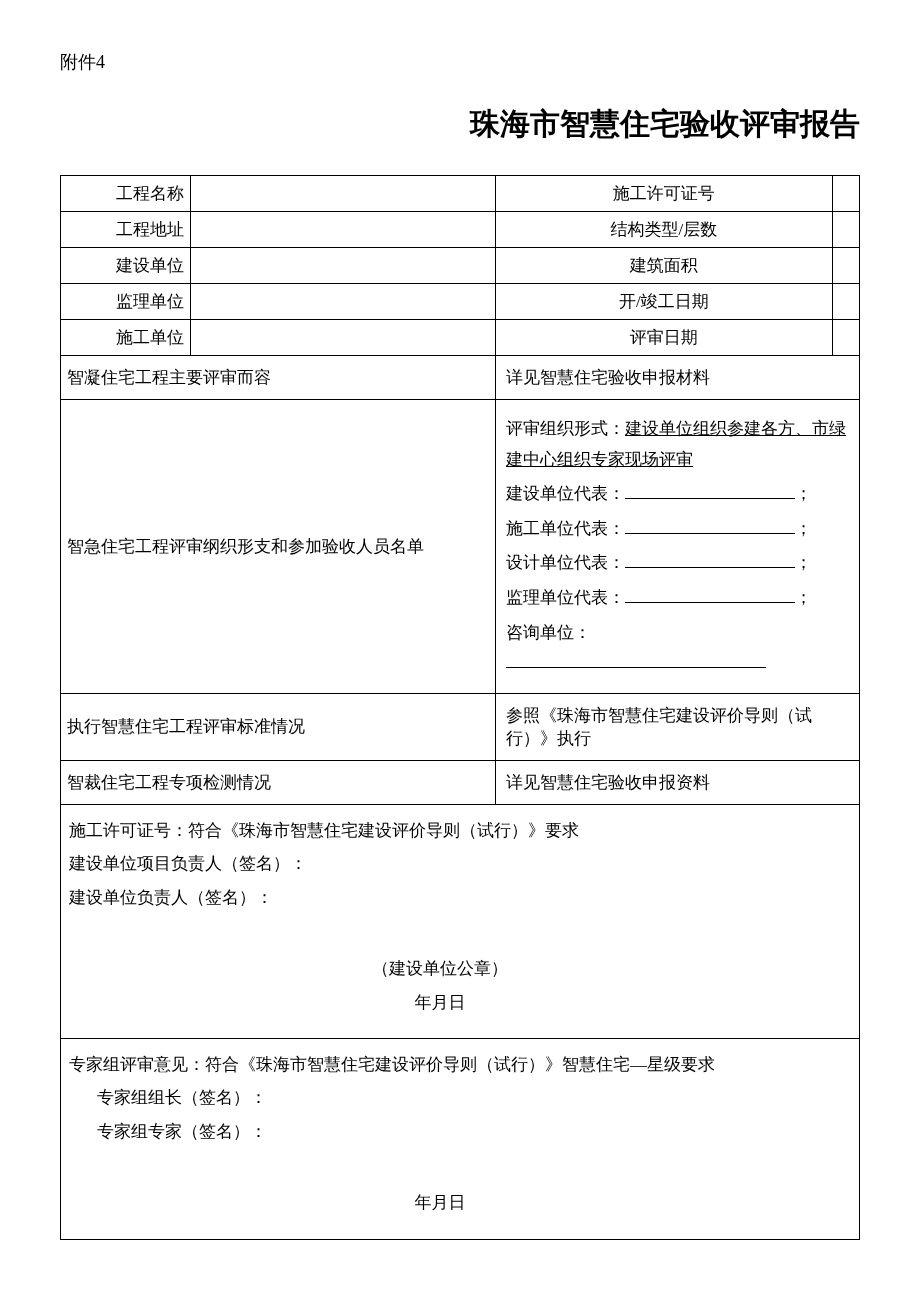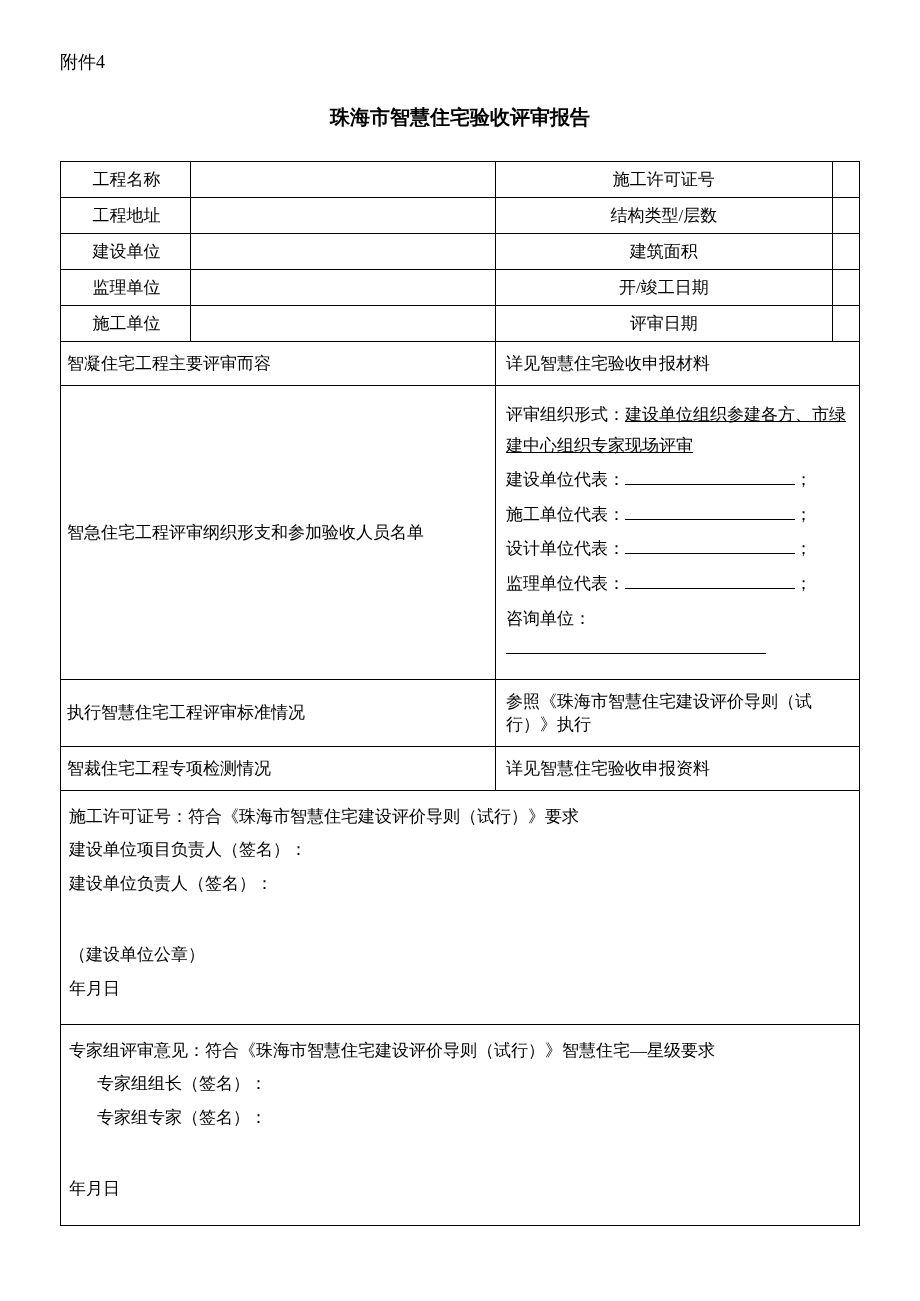--- a/index.html
+++ b/index.html
@@ -8,50 +8,50 @@
       background: #fff;
       font-family: "SimSun", "宋体", serif;
       color: #000;
       padding: 50px 60px;
     }
     .attachment {
       font-size: 18px;
       margin-bottom: 30px;
     }
     .title {
-      text-align: center;
-      font-size: 20px;
+      text-align: right;
+      font-size: 30px;
       font-weight: bold;
       margin-bottom: 30px;
     }
     table {
       border-collapse: collapse;
       width: 100%;
       font-size: 17px;
     }
     td {
       border: 1px solid #000;
       padding: 6px 6px;
       vertical-align: middle;
     }
-    .hdr td.lab1 { text-align: center; width: 130px; padding-left: 8px; }
+    .hdr td.lab1 { text-align: right; width: 130px; padding-left: 8px; }
     .hdr td.val1 { width: 305px; }
     .hdr td.lab2 { text-align: center; width: 160px; }
     .hdr td.val2 { width: auto; }
     .small-font { font-size: 15px; }
     .sec-lab { width: 220px; padding: 10px 6px; }
     .sec-val { padding: 10px 10px; }
     .sec-val .line { margin: 4px 0; line-height: 1.8; }
     .ul { border-bottom: 1px solid #000; display: inline-block; min-width: 170px; }
     .ul-long { border-bottom: 1px solid #000; display: inline-block; min-width: 260px; }
     .under-text { text-decoration: underline; }
     .big-block { padding: 8px 8px 18px; }
     .big-block .l { margin: 2px 0; line-height: 1.85; }
     .indent { padding-left: 28px; }
-    .right { text-align: left; padding-right: 40px; }
+    .right { text-align: center; padding-right: 40px; }
   </style>
 </head>
 <body>
 
 <div class="attachment">附件4</div>
 <div class="title">珠海市智慧住宅验收评审报告</div>
 
 <table>
   <tbody id="hdr-body">
       <tr class="hdr">

